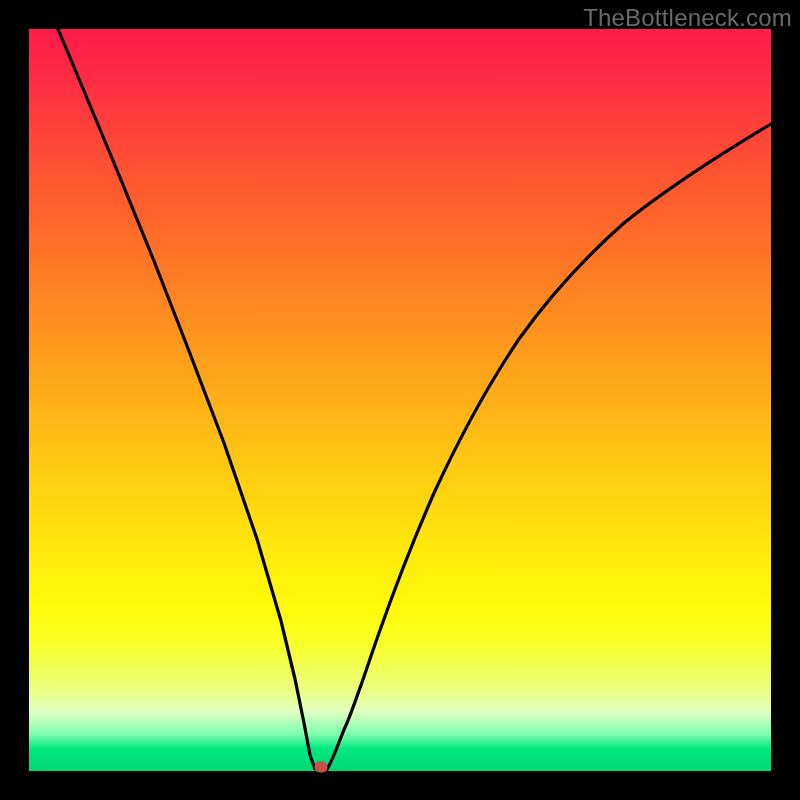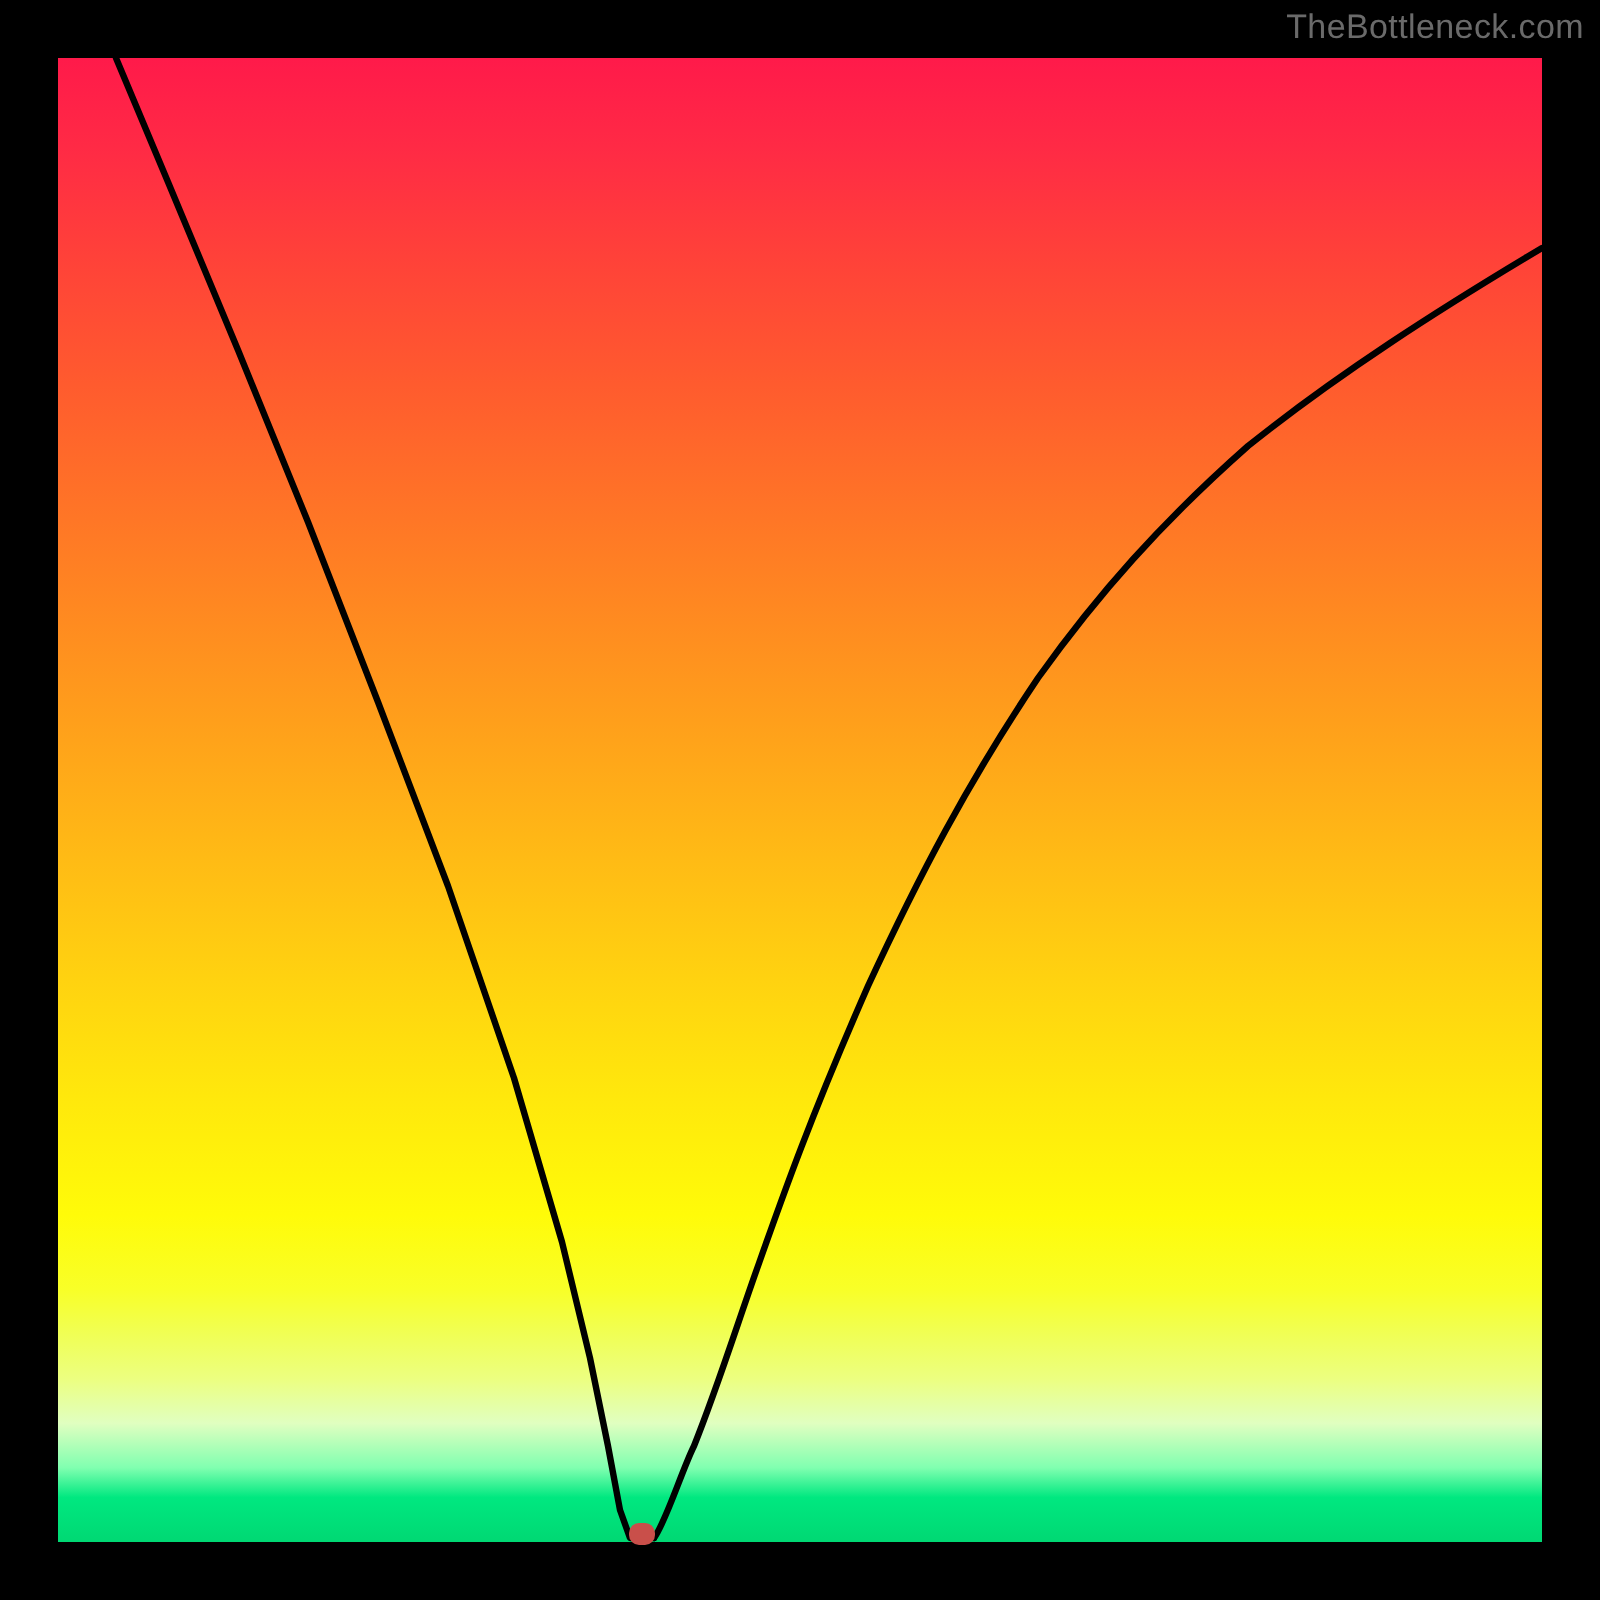--- a/index.html
+++ b/index.html
@@ -58,21 +58,21 @@
     height: 11px;
     background: #c94f4a;
     border-radius: 5px;
     transform: translate(-50%, -50%);
   }
   .watermark {
     position: absolute;
     top: 4px;
     right: 8px;
     color: #6a6a6a;
-    font-size: 17px;
+    font-size: 24px;
     font-weight: 500;
     letter-spacing: 0.2px;
   }
 </style>
 </head>
 <body>
 
 <div class="frame">
   <div class="plot-area">
     <svg class="curve-svg" viewBox="0 0 742 742" preserveAspectRatio="none">

